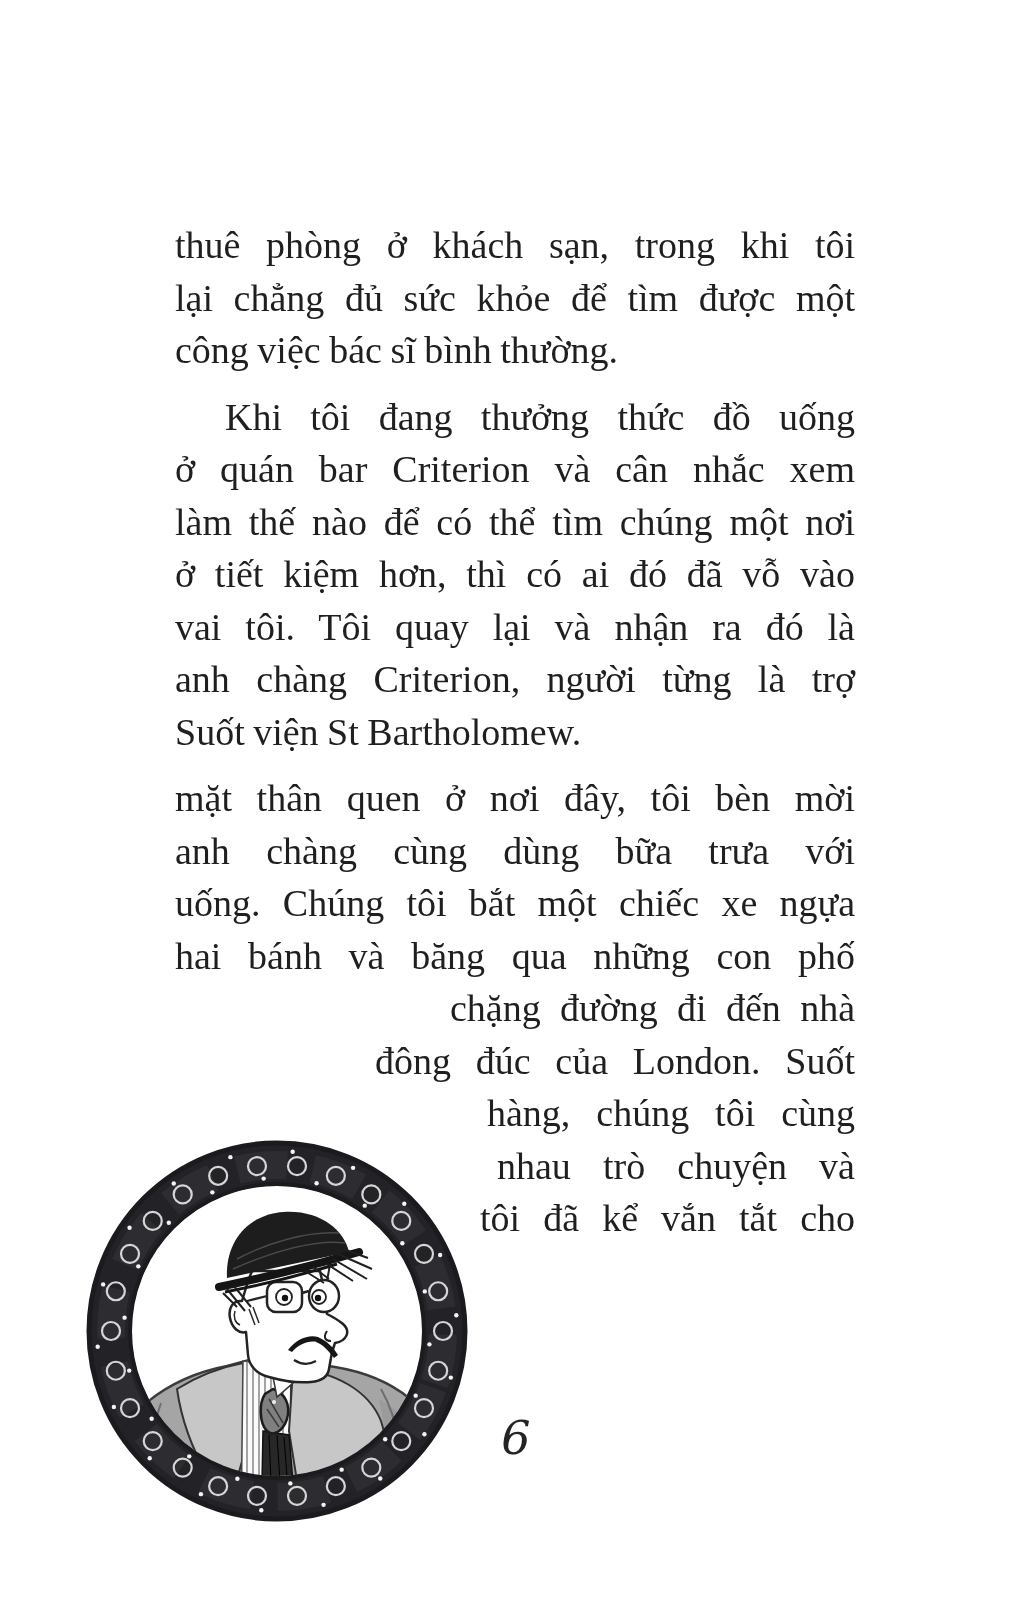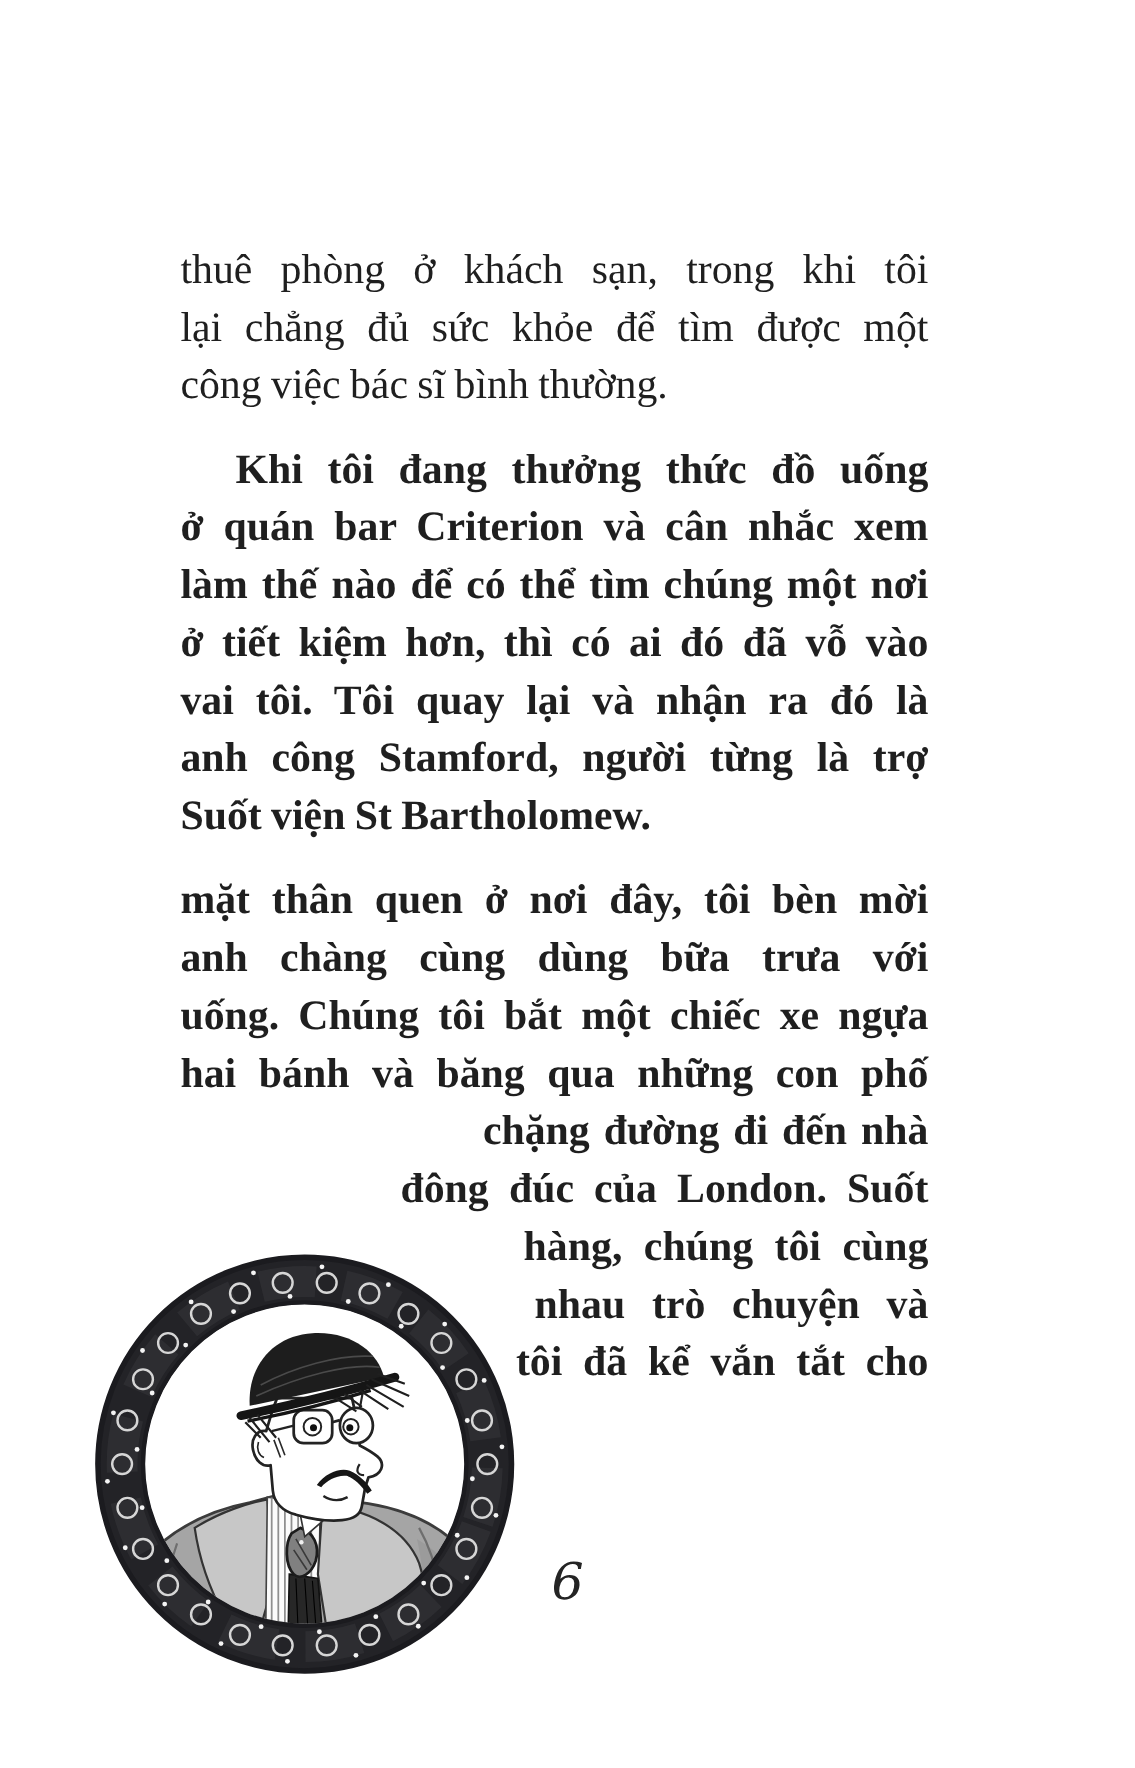--- a/index.html
+++ b/index.html
@@ -4,28 +4,28 @@
 <style>
   html,body{margin:0;padding:0;background:#ffffff;}
   .page{
     position:relative;
     width:1032px;height:1607px;
     background:#ffffff;
     overflow:hidden;
     font-family:"Liberation Serif","DejaVu Serif",serif;
   }
   .textcol{
-    position:absolute;left:164px;top:219px;width:680px;
+    position:absolute;left:175px;top:219px;width:680px;
     color:#1f1f1f;
     font-size:38px;
     line-height:52.5px;
     word-spacing:-1px;
   }
   .para{margin:0;}
-  .para + .para{margin-top:24px;font-weight:bold;}
+  .para + .para{margin-top:14px;}
   .line{
     height:52.5px;line-height:52.5px;
     text-align:justify;
     text-align-last:justify;
     overflow:visible;
   }
   .line.end{text-align-last:left;}
   .line.ind{padding-left:50px;}
   .line.w6{padding-left:200px;}
   .line.w7{padding-left:275px;}
@@ -52,21 +52,21 @@
       <div class="line">thuê phòng ở khách sạn, trong khi tôi</div>
       <div class="line">lại chẳng đủ sức khỏe để tìm được một</div>
       <div class="line end">công việc bác sĩ bình thường.</div>
     </div>
     <div class="para">
       <div class="line ind">Khi tôi đang thưởng thức đồ uống</div>
       <div class="line">ở quán bar Criterion và cân nhắc xem</div>
       <div class="line">làm thế nào để có thể tìm chúng một nơi</div>
       <div class="line">ở tiết kiệm hơn, thì có ai đó đã vỗ vào</div>
       <div class="line">vai tôi. Tôi quay lại và nhận ra đó là</div>
-      <div class="line">anh công Stamford, người từng là trợ</div>
+      <div class="line">anh chàng Criterion, người từng là trợ</div>
       <div class="line end">Suốt viện St Bartholomew.</div>
     </div>
     <div class="para">
       <div class="line">mặt thân quen ở nơi đây, tôi bèn mời</div>
       <div class="line">anh chàng cùng dùng bữa trưa với</div>
       <div class="line">uống. Chúng tôi bắt một chiếc xe ngựa</div>
       <div class="line">hai bánh và băng qua những con phố</div>
       <div class="line w7">chặng đường đi đến nhà</div>
       <div class="line w6">đông đúc của London. Suốt</div>
       <div class="line w8">hàng, chúng tôi cùng</div>

